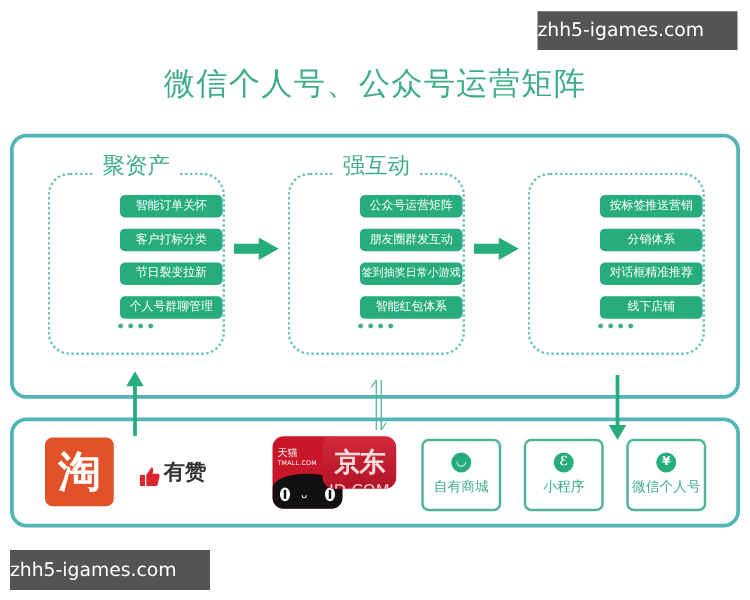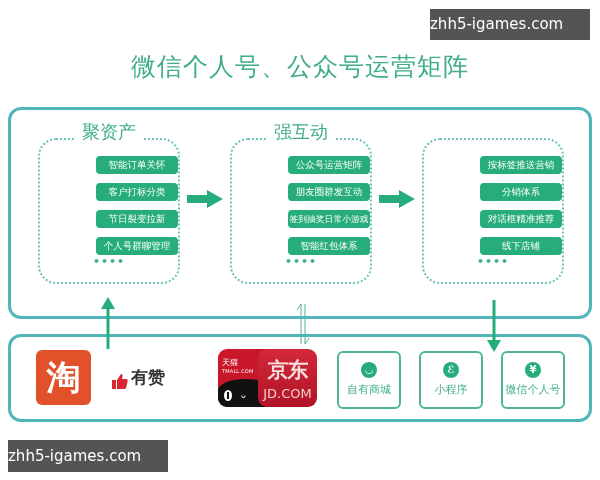--- a/index.html
+++ b/index.html
@@ -38,21 +38,21 @@
   .taobao { left: 36px; background: #e2522a; display: flex; align-items: center; justify-content: center; color: #fff; font-size: 34px; font-weight: bold; }
   .youzan { position: absolute; left: 112px; top: 366px; display: flex; align-items: flex-end; gap: 3px; }
   .youzan-text { font-size: 17px; color: #333; font-weight: bold; }
   .tmall { left: 185px; background: #c9172a; border-radius: 9px; width: 56px; height: 58px; top: 349px; margin-left: 33px; }
   .tmall-top { position: absolute; left: 4px; top: 9px; color: #fff; font-size: 8px; line-height: 9px; }
   .tmall-top .dom { font-size: 5px; letter-spacing: 0.2px; }
   .tmall-face { position: absolute; left: 0; bottom: 0; width: 56px; height: 28px; background: #111; border-radius: 50% 50% 0 0 / 40% 40% 0 0; }
   .eye { position: absolute; bottom: 6px; width: 8px; height: 11px; background: #fff; border-radius: 50%; }
   .eye::after { content: ""; position: absolute; left: 3px; top: 2px; width: 2px; height: 7px; background: #111; }
   .mouth { position: absolute; left: 23px; bottom: 7px; color: #fff; font-size: 8px; }
-  .jd { left: 258px; top: 349px; width: 59px; height: 58px; border-radius: 9px; background: linear-gradient(#d2283a, #b11426); text-align: center; }
+  .jd { left: 258px; top: 349px; width: 59px; height: 42px; border-radius: 9px; background: linear-gradient(#d2283a, #b11426); text-align: center; }
   .jd-name { color: #f8dedd; font-size: 21px; font-weight: bold; margin-top: 7px; letter-spacing: -1px; }
   .jd-dom { color: #f5cfcf; font-size: 13px; margin-top: 2px; }
 
   .channel {
     position: absolute; top: 351px; width: 64px; height: 58px;
     border: 2px solid #4fb49a; border-radius: 6px; text-align: center;
   }
   .ch-icon {
     width: 16px; height: 16px; border-radius: 50%; background: #26ad7b; margin: 9px auto 4px;
     color: #fff; font-size: 10px; line-height: 16px; font-weight: bold;

